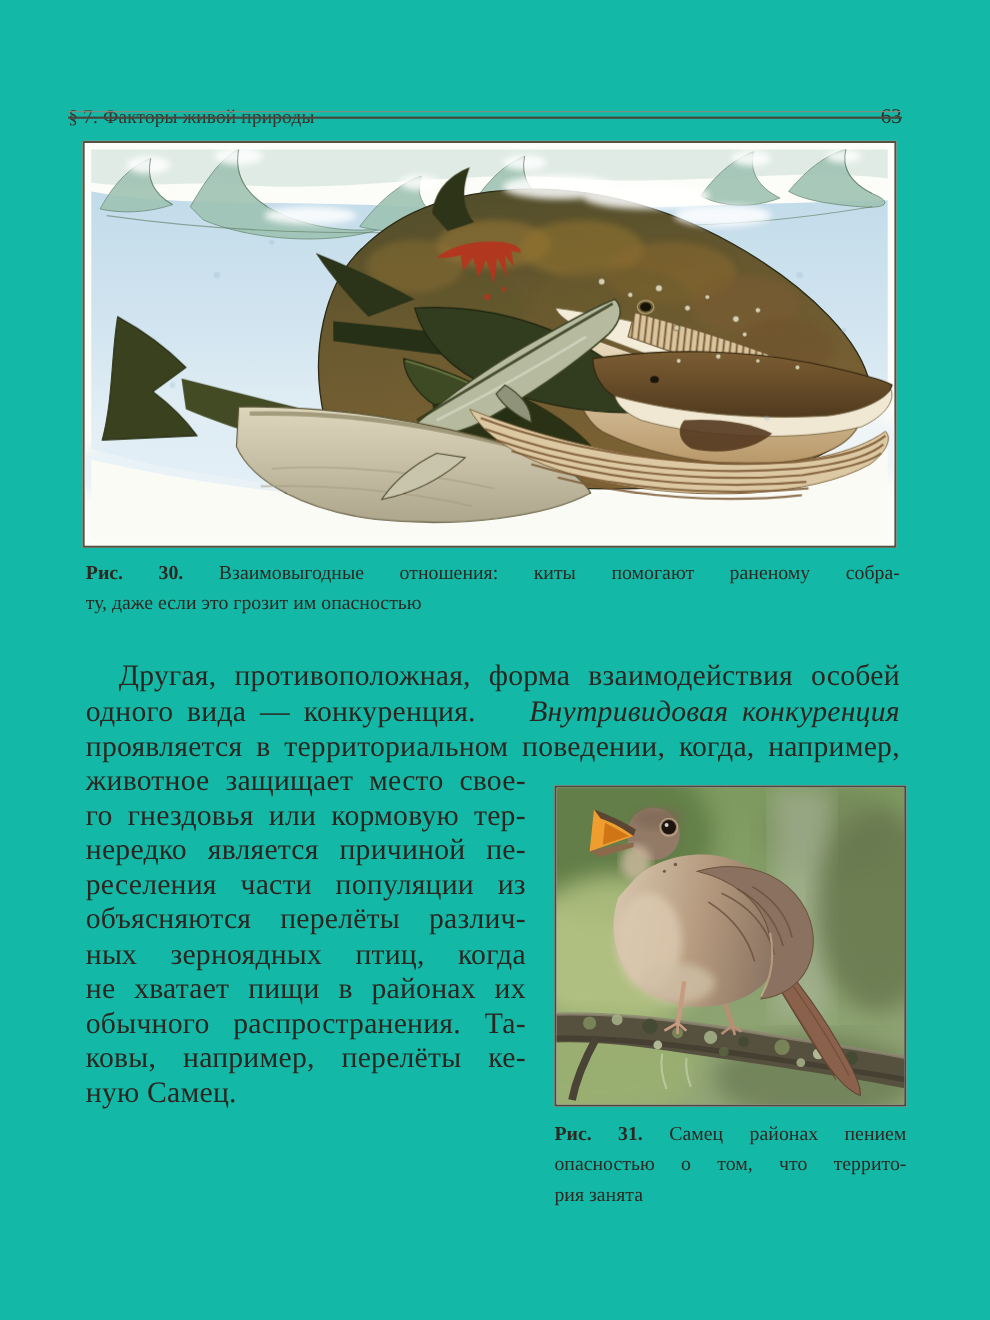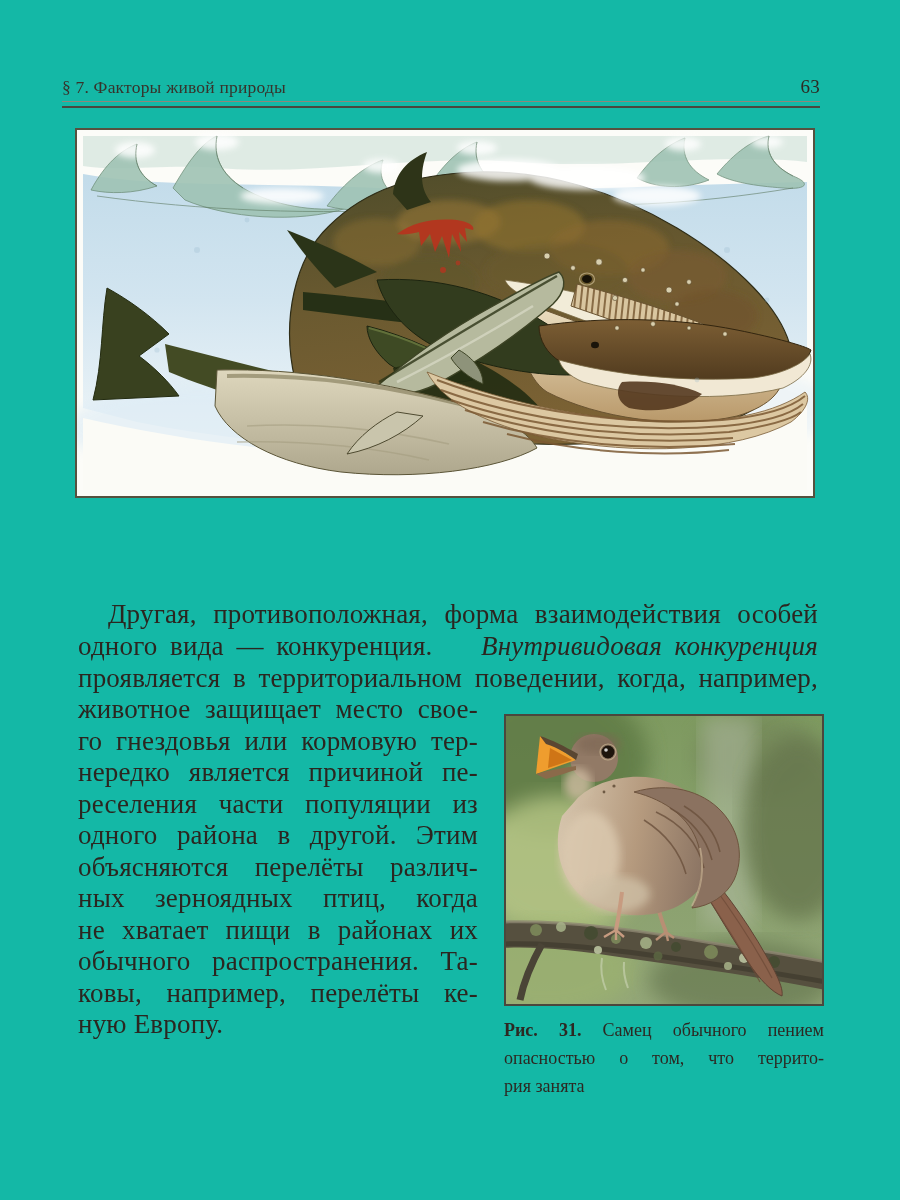--- a/index.html
+++ b/index.html
@@ -10,21 +10,21 @@
     font-family:"Liberation Serif", serif;
     color:#2d2822;
     overflow:hidden;
   }
   
   .hdr{
     position:absolute;left:62px;top:76px;width:758px;
     display:flex;justify-content:space-between;align-items:baseline;
     font-size:17.5px;color:#37332b;letter-spacing:.2px;
   }
-  .hdr .pageno{font-size:19px;color:#2d2a22;}
+  .hdr .pageno{font-size:19px;color:#2d2a22;margin-top:20px;}
   .hdr-rule{
     position:absolute;left:62px;top:101px;width:758px;height:4px;
     border-top:1px solid #8c887a;border-bottom:2px solid #4b473d;
   }
   
   .fig{position:absolute;box-sizing:border-box;background:#fff;}
   .fig30{left:75px;top:128px;width:740px;height:370px;border:2px solid #56513f;}
   .fig31{left:504px;top:714px;width:320px;height:292px;border:2px solid #4b473d;
          box-shadow:inset 0 0 0 1px rgba(242,238,224,.65);}
   .fig svg{display:block;width:100%;height:100%;}
@@ -222,39 +222,42 @@
         <circle cx="120" cy="120" r="3"></circle>
           <circle cx="170" cy="90" r="2.4"></circle>
           <circle cx="650" cy="120" r="3"></circle>
         <circle cx="690" cy="170" r="2.4"></circle>
           <circle cx="80" cy="220" r="2.6"></circle>
           <circle cx="620" cy="250" r="2.4"></circle>
       </g>
     </svg>
   </div>
 
+  <div class="cap cap30">
+    <div class="ln just"><b>Рис. 30.</b> <span>Взаимовыгодные отношения: киты помогают раненому собра-</span></div>
+    <div class="ln">ту, даже если это грозит им опасностью</div>
+  </div>
 
   <div class="bodytext para1">
     <p class="ln just ind"><span>Другая, противоположная, форма взаимодействия особей</span></p>
     <p class="ln just"><span>одного вида — конкуренция.</span> <i class="ital">Внутривидовая конкуренция</i></p>
     <p class="ln just"><span>проявляется в территориальном поведении, когда, например,</span></p>
   </div>
 
   <div class="bodytext leftcol">
     <p class="ln just">животное защищает место свое-</p>
     <p class="ln just">го гнездовья или кормовую тер-</p>
     <p class="ln just">нередко является причиной пе-</p>
     <p class="ln just">реселения части популяции из</p>
-    <p class="ln just">одного района в другой. Этим</p>
     <p class="ln just">объясняются перелёты различ-</p>
     <p class="ln just">ных зерноядных птиц, когда</p>
     <p class="ln just">не хватает пищи в районах их</p>
     <p class="ln just">обычного распространения. Та-</p>
     <p class="ln just">ковы, например, перелёты ке-</p>
-    <p class="ln">ную Европу.</p>
+    <p class="ln">ную Самец.</p>
   </div>
 
   <div class="fig fig31">
     <svg viewBox="0 0 316 288" preserveAspectRatio="none" role="img">
       <defs>
         <linearGradient id="gLeaf" x1="0" y1="0" x2="0" y2="1">
           <stop offset="0" stop-color="#7e9a60"></stop>
             <stop offset="1" stop-color="#93a678"></stop>
         </linearGradient>
         <linearGradient id="gBird" x1="0" y1="0" x2="1" y2="0.15">
@@ -328,18 +331,18 @@
         </g>
         <circle cx="108" cy="70" r="1.6" fill="#6e5a44"></circle>
           <circle cx="98" cy="76" r="1.4" fill="#6e5a44"></circle>
         <path d="M116,176 C114,192 112,204 110,214" stroke="#c79b80" stroke-width="4" fill="none"></path>
         <path d="M110,214 l-12,7 M110,214 l8,7 M110,214 l0,10" stroke="#c79b80" stroke-width="2.4" fill="none"></path>
       </g>
     </svg>
   </div>
 
   <div class="cap cap31">
-    <div class="ln just"><b>Рис. 31.</b> <span>Самец обычного пением</span></div>
+    <div class="ln just"><b>Рис. 31.</b> <span>Самец районах пением</span></div>
     <div class="ln just">опасностью о том, что террито-</div>
     <div class="ln">рия занята</div>
   </div>
 
 </div>
 
 </body></html>

